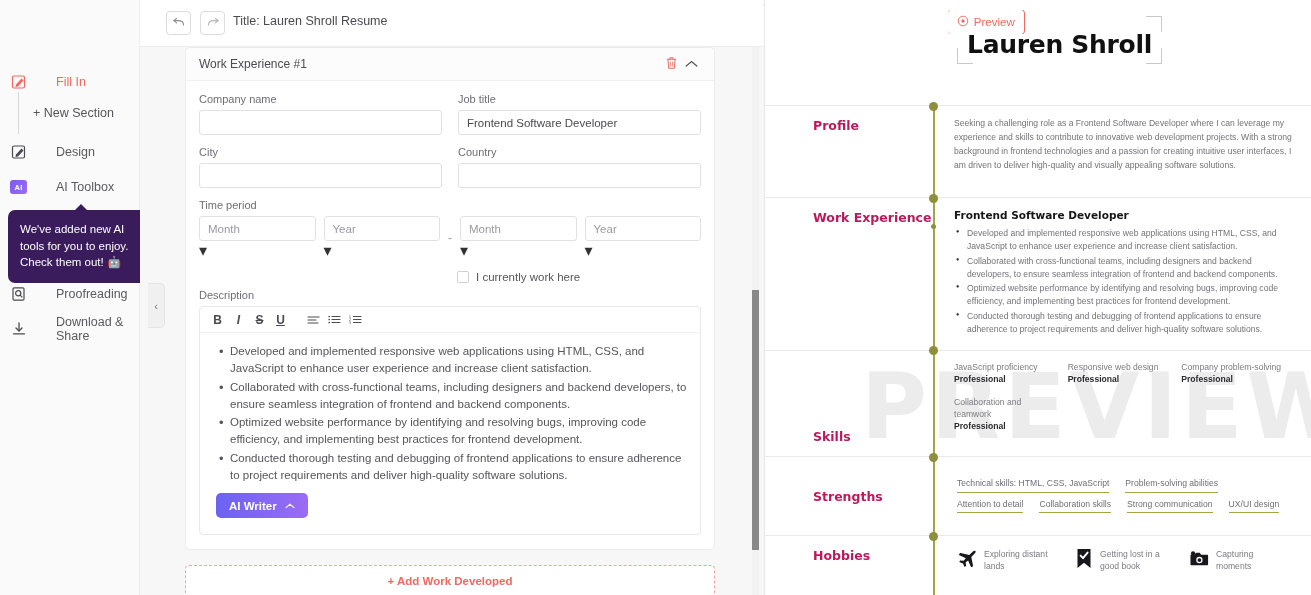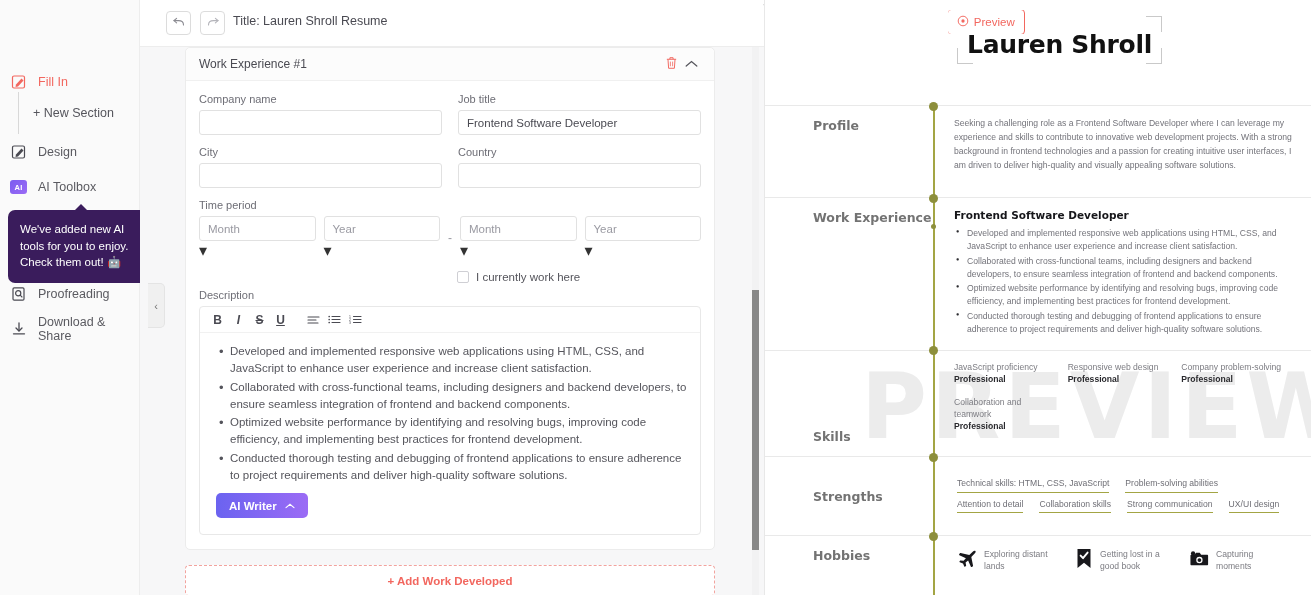--- a/index.html
+++ b/index.html
@@ -11,21 +11,21 @@
     color: #333;
   }
   .app { position: relative; width: 1311px; height: 595px; display: block; }
 
   
   .sidebar {
     position: absolute; left: 0; top: 0; width: 140px; height: 595px;
     background: #fafafa; border-right: 1px solid #ededed;
   }
   .nav-item {
-    display: flex; align-items: center; gap: 11px;
+    display: flex; align-items: center; gap: 29px;
     padding: 0 0 0 10px; height: 28px;
     font-size: 12.5px; color: #5a5a60; cursor: pointer;
   }
   .nav-item.active { color: #f2675f; }
   .nav-icon { width: 17px; height: 17px; flex: 0 0 17px; display: flex; align-items: center; justify-content: center; }
   .nav-icon svg { display: block; }
   .subnav {
     margin-left: 18px; padding-left: 14px; border-left: 1px solid #d8d8d8;
     height: 42px; display: flex; align-items: center;
   }
@@ -221,21 +221,21 @@
   .sec {
     position: relative; border-top: 1px solid #e9e9e9; display: flex;
     padding: 11px 16px 12px 48px;
   }
   .sec .dot {
     position: absolute; left: 164px; top: -4.5px; width: 9px; height: 9px;
     border-radius: 50%; background: #8d8f3c;
   }
   .sec .dot.small { width: 5px; height: 5px; left: 166px; top: 26px; }
   .sec-title {
-    flex: 0 0 122px; font-size: 12.5px; font-weight: bold; color: #737373;
+    flex: 0 0 122px; font-size: 12.5px; font-weight: bold; color: #be185d;
     font-family: "DejaVu Sans", sans-serif; padding-top: 1px;
   }
   .sec-body { flex: 1; padding-left: 19px; }
   .pv-text { font-size: 8.6px; line-height: 1.62; color: #73737a; }
   .pv-job { font-size: 10.5px; font-weight: bold; color: #16161a; margin-bottom: 6px; font-family: "DejaVu Sans", sans-serif; }
   .pv-ul { list-style: none; padding-left: 13px; }
   .pv-ul li { position: relative; font-size: 8.6px; line-height: 1.52; color: #73737a; margin-bottom: 1.5px; }
   .pv-ul li:before { content: "\25CF"; position: absolute; left: -11px; top: 0px; font-size: 5.5px; color: #2c2c30; }
 
   .skills-grid { display: flex; flex-wrap: wrap; }

